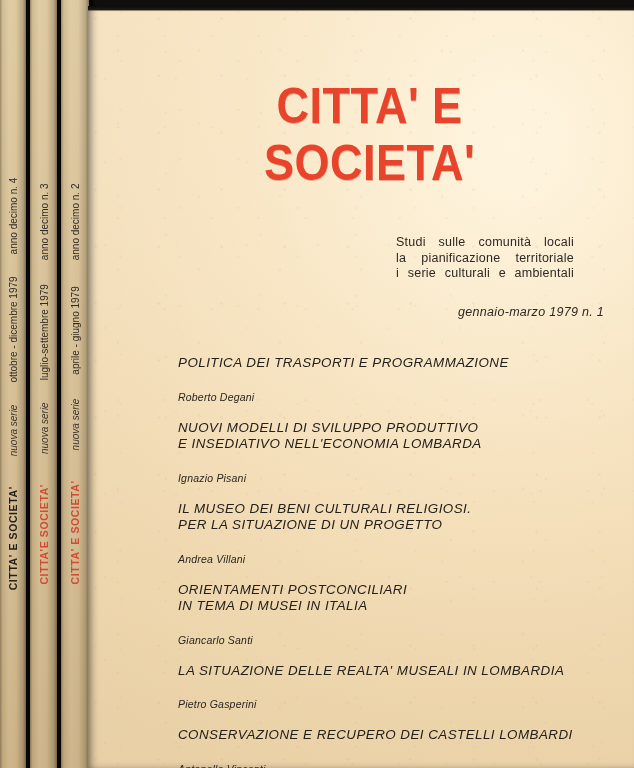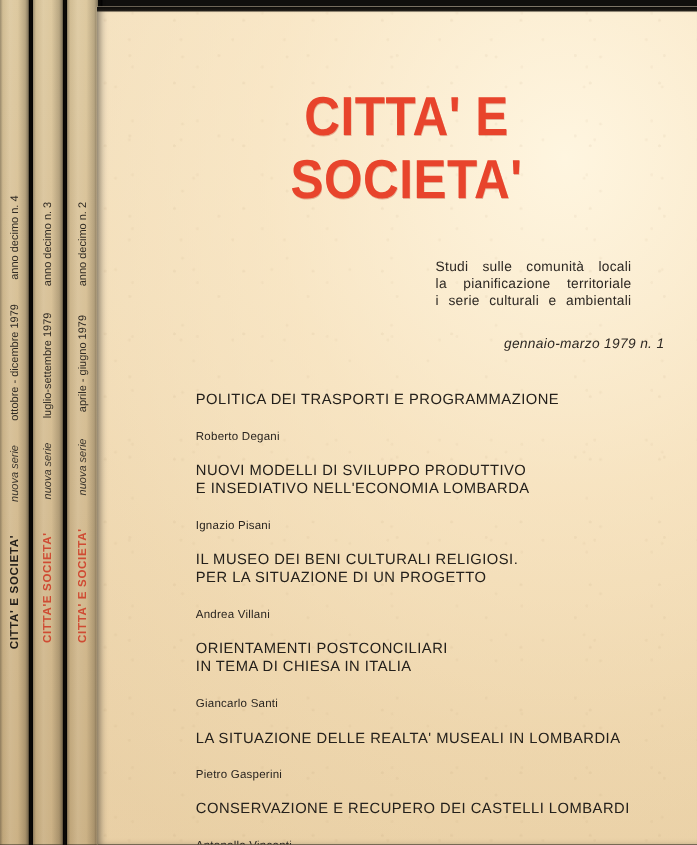--- a/index.html
+++ b/index.html
@@ -118,21 +118,21 @@
   #issue {
     position: absolute; right: 30px; top: 299px;
     color: #2d2823;
     font-size: 12.5px;
     font-style: italic;
     letter-spacing: 0.3px;
   }
 
   
   #toc { position: absolute; left: 90px; top: 349px; right: 16px; }
-  .toc-item { margin-bottom: 16px; }
+  .toc-item { margin-bottom: 16px; font-style: italic; }
   .toc-title {
     color: #24201b;
     font-size: 13.4px;
     line-height: 16.5px;
     letter-spacing: 0.45px;
     font-weight: normal;
   }
   .toc-author {
     color: #2a2520;
     font-size: 10.5px;
@@ -223,21 +223,21 @@
 
 
       <div class="toc-item">
         <div class="toc-title">IL MUSEO DEI BENI CULTURALI RELIGIOSI.</div>
         <div class="toc-title">PER LA SITUAZIONE DI UN PROGETTO</div>
         <div class="toc-author">Andrea Villani</div>
       </div>
 
       <div class="toc-item">
         <div class="toc-title">ORIENTAMENTI POSTCONCILIARI</div>
-        <div class="toc-title">IN TEMA DI CHIESA IN ITALIA</div>
+        <div class="toc-title">IN TEMA DI MUSEI IN ITALIA</div>
         <div class="toc-author">Giancarlo Santi</div>
       </div>
 
       <div class="toc-item">
         <div class="toc-title">LA SITUAZIONE DELLE REALTA' MUSEALI IN LOMBARDIA</div>
         <div class="toc-author">Pietro Gasperini</div>
       </div>
 
       <div class="toc-item">
         <div class="toc-title">CONSERVAZIONE E RECUPERO DEI CASTELLI LOMBARDI</div>

